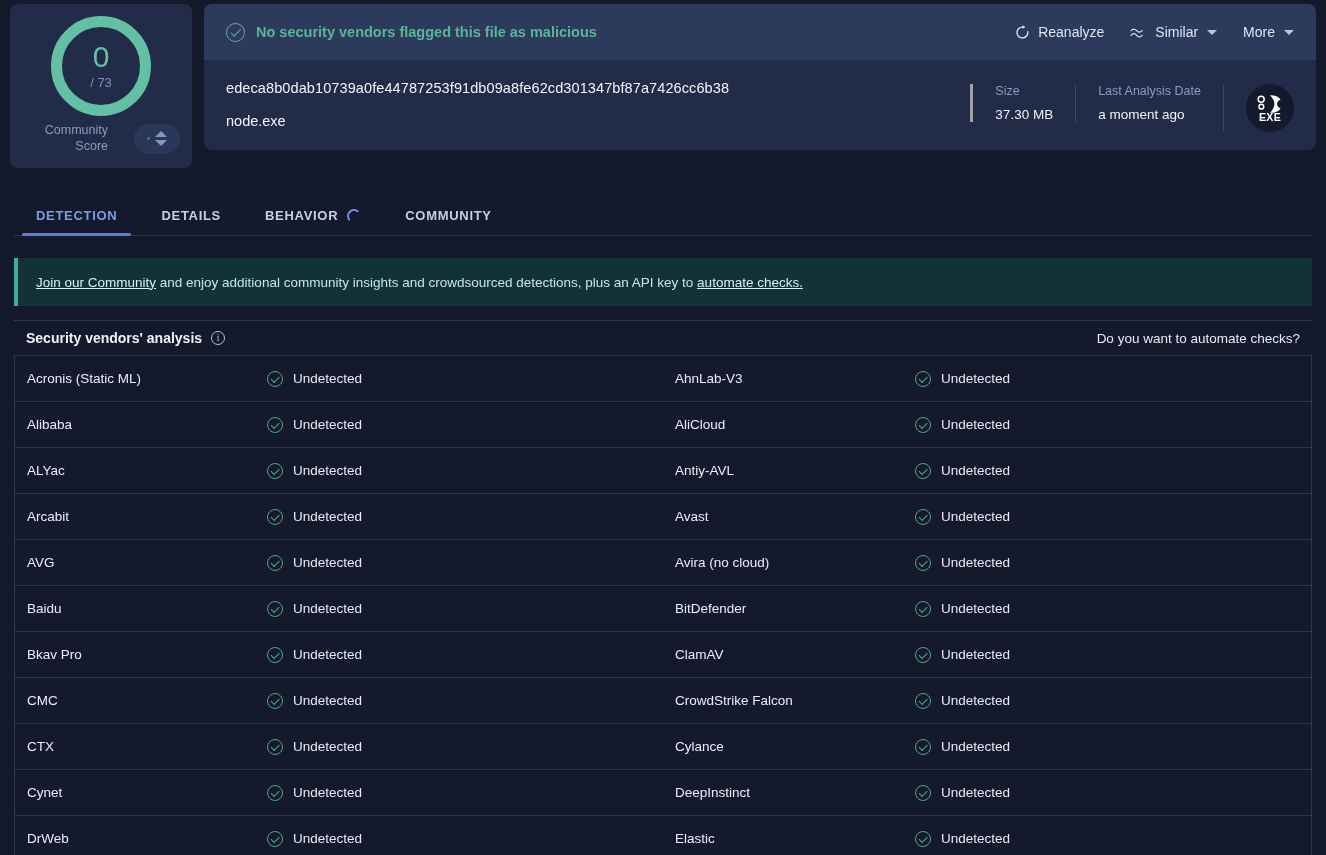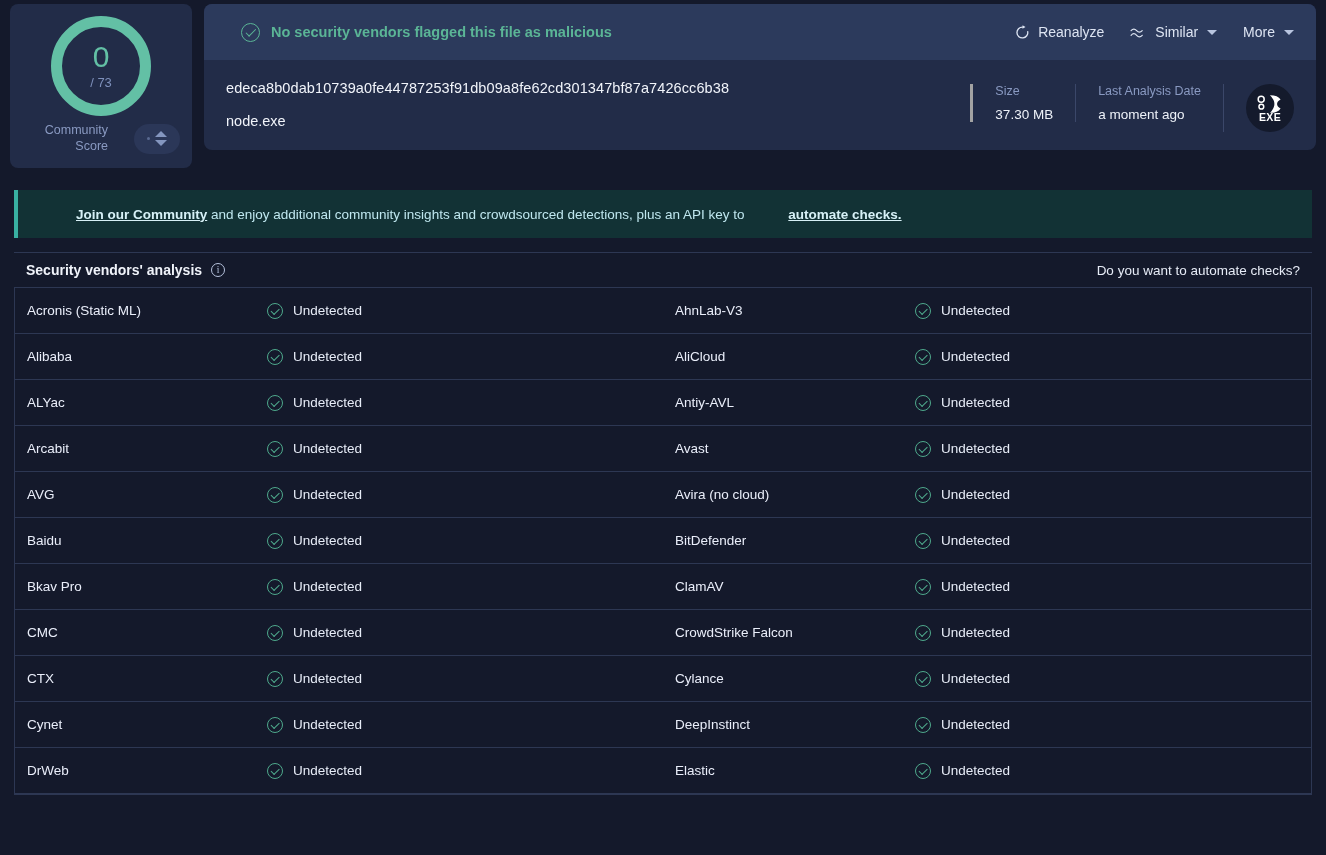--- a/index.html
+++ b/index.html
@@ -100,21 +100,21 @@
     background: #222c48;
     border-radius: 8px;
     overflow: hidden;
     min-width: 0;
   }
   .file-banner {
     height: 56px;
     background: #2c3a5c;
     display: flex;
     align-items: center;
-    padding: 0 22px 0 37px;
+    padding: 0 22px 0 22px;
   }
   .banner-left { display: flex; align-items: center; gap: 11px; flex: 1 1 auto; }
   .banner-text {
     color: #5bb596;
     font-size: 14.5px;
     font-weight: bold;
   }
   .banner-actions { display: flex; align-items: center; gap: 26px; }
   .act {
     display: flex; align-items: center; gap: 8px;
@@ -211,21 +211,21 @@
   .cbanner {
     margin: 22px 14px 0 14px;
     background: #123235;
     border-left: 4px solid #39b0a2;
     height: 48px;
     display: flex; align-items: center;
     padding-left: 18px;
     font-size: 13.5px;
     color: #bfe7ef;
   }
-  .cbanner a { color: #d7f1f7; font-weight: bold; text-decoration: underline; cursor: pointer; margin-left: 40px; }
+  .cbanner a { color: #d7f1f7; font-weight: normal; text-decoration: underline; cursor: pointer; }
 
   
   .panel { margin: 14px 14px 0 14px; }
   .panel-head {
     border-top: 1px solid #2d3753;
     border-bottom: 1px solid #2d3753;
     height: 36px;
     display: flex; align-items: center;
     justify-content: space-between;
     padding: 0 12px;
@@ -358,20 +358,35 @@
                 <path d="M17 1 q9 0 12 5 q-4 2 -4 5 q0 3 4 5 q-3 5 -12 5 q5 -5 5 -10 q0 -5 -5 -10 z" fill="#ffffff"></path>
               </svg>
               <div class="exe-label">EXE</div>
             </div>
           </div>
         </div>
       </div>
     </div>
   </div>
 
+  <div class="tabs">
+    <div class="tab active">
+      <span>DETECTION</span>
+    </div>
+    <div class="tab">
+      <span>DETAILS</span>
+    </div>
+    <div class="tab">
+      <span>BEHAVIOR</span>
+      <span class="spinner"></span>
+    </div>
+    <div class="tab">
+      <span>COMMUNITY</span>
+    </div>
+  </div>
 
   <div class="cbanner">
     <span><a>Join our Community</a><span> and enjoy additional community insights and crowdsourced detections, plus an API key to </span><a>automate checks.</a></span>
   </div>
 
   <div class="panel">
     <div class="panel-head">
       <div class="panel-title">
         <span>Security vendors' analysis</span>
         <span class="info-icon">i</span>

